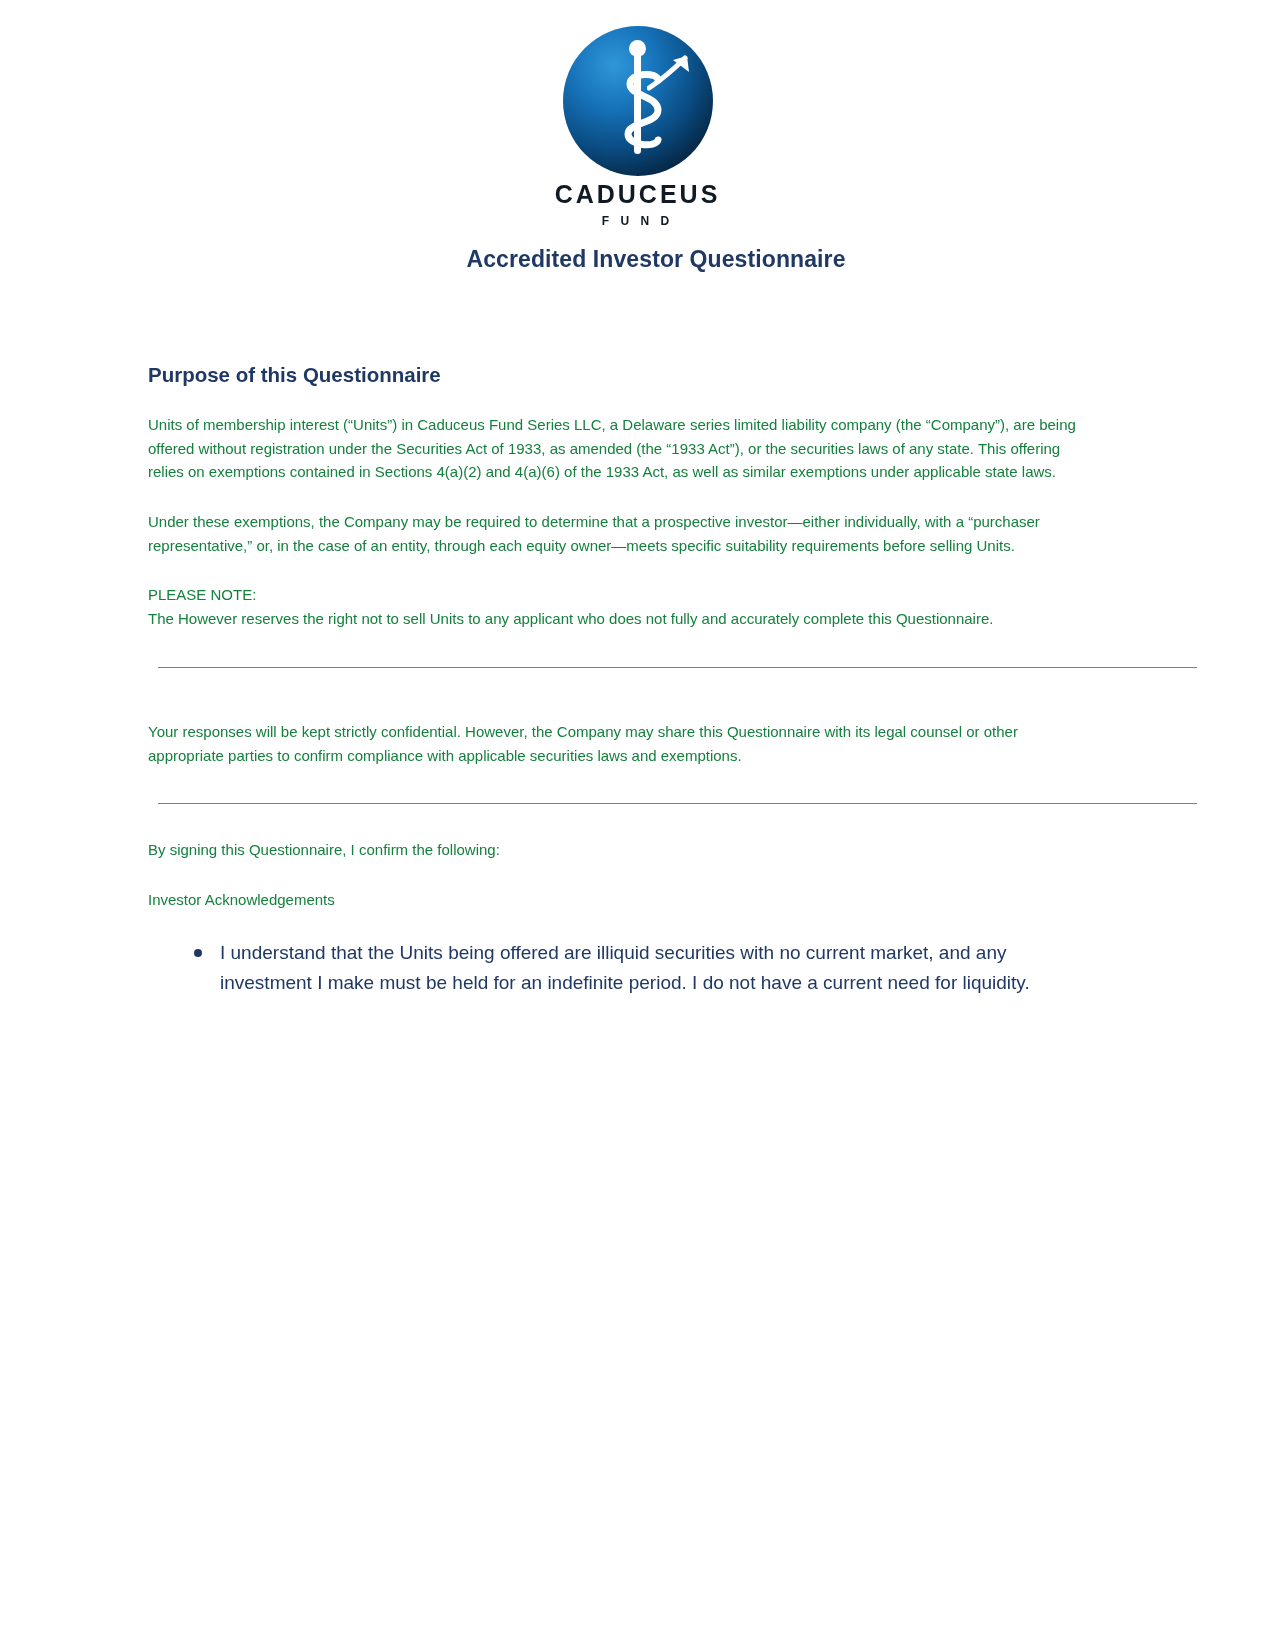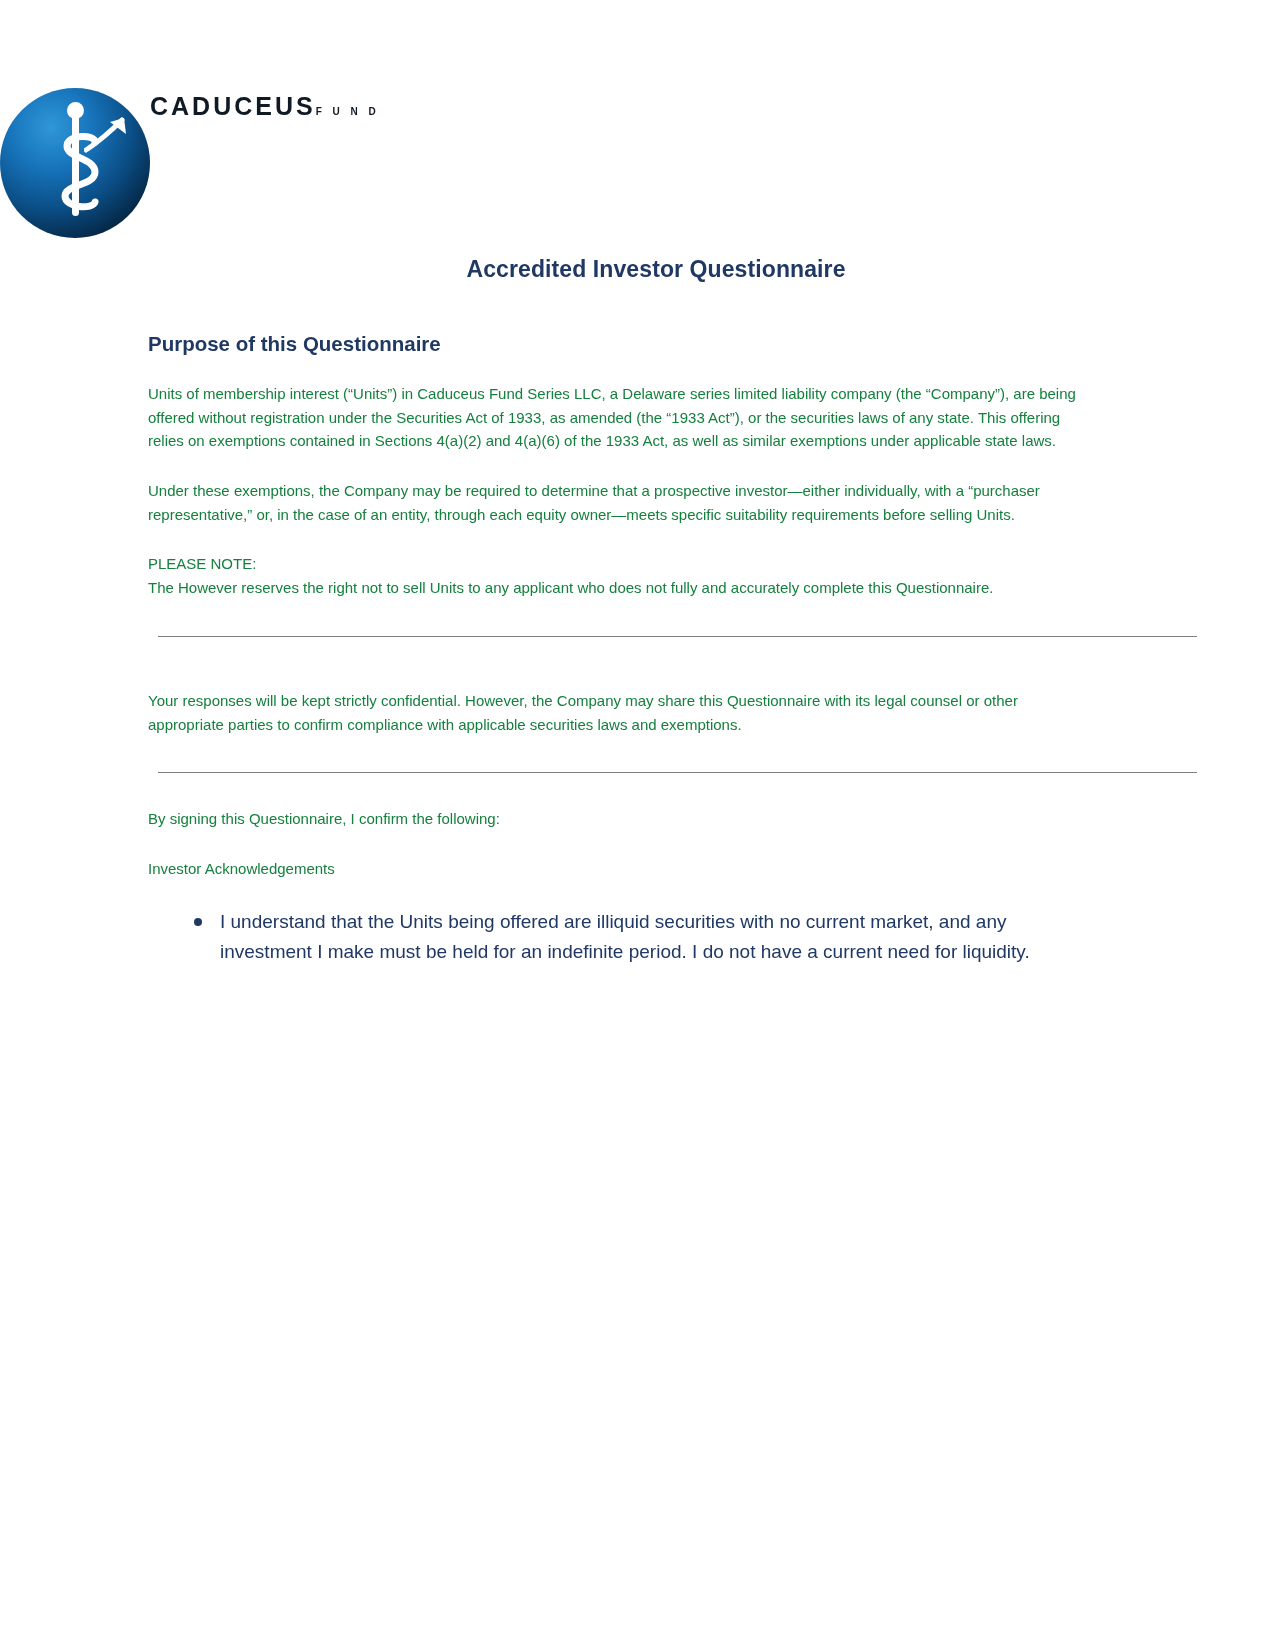--- a/index.html
+++ b/index.html
@@ -20,23 +20,23 @@
     height: 1650px;
     box-sizing: border-box;
     padding: 0;
     overflow: hidden;
   }
 
   
   .logo-block {
     width: 100%;
     display: flex;
-    flex-direction: row;
-    align-items: flex-start;
-    padding-top: 88px;
+    flex-direction: column;
+    align-items: center;
+    padding-top: 26px;
   }
   .logo-mark {
     position: relative;
     width: 150px;
     height: 150px;
   }
   .logo-circle {
     position: absolute;
     left: 0; top: 0;
     width: 150px;
@@ -82,41 +82,41 @@
   }
   .logo-wordmark {
     margin-top: 4px;
     font-family: "Liberation Sans", sans-serif;
     font-weight: bold;
     font-size: 25px;
     letter-spacing: 3px;
     color: #0f1a24;
   }
   .logo-subword {
-    margin-top: 18px;
-    font-size: 10px;
+    margin-top: 5px;
+    font-size: 12px;
     letter-spacing: 4px;
     color: #0f1a24;
     font-weight: bold;
   }
 
   
   .doc-title {
     text-align: center;
     font-size: 23px;
     font-weight: bold;
     color: #1f3864;
     margin-top: 18px;
     letter-spacing: 0.1px;
     padding-left: 37px;
   }
 
   .content {
     padding: 0 68px 0 148px;
-    margin-top: 49px;
+    margin-top: 90px;
   }
   .section-heading {
     font-size: 20.5px;
     font-weight: bold;
     color: #1f3864;
     margin: 0 0 26px 0;
   }
   p.body {
     font-size: 15px;
     line-height: 1.58;

